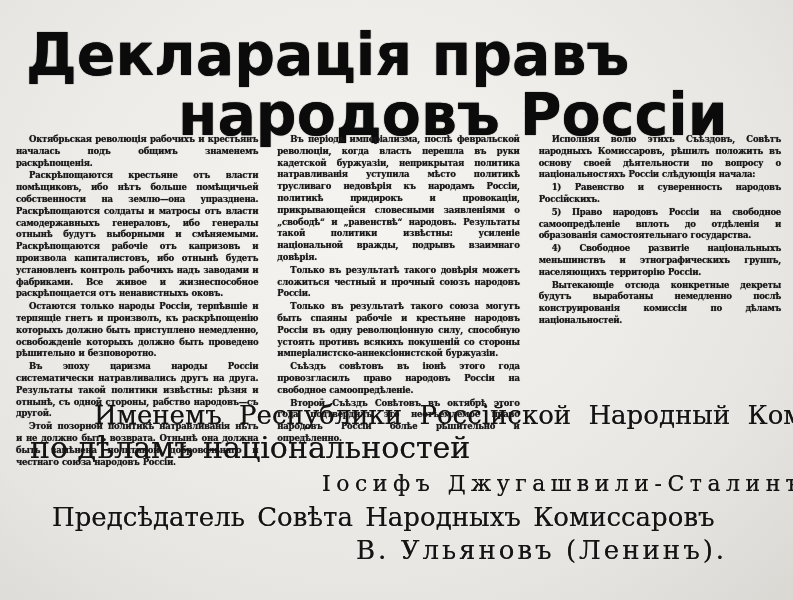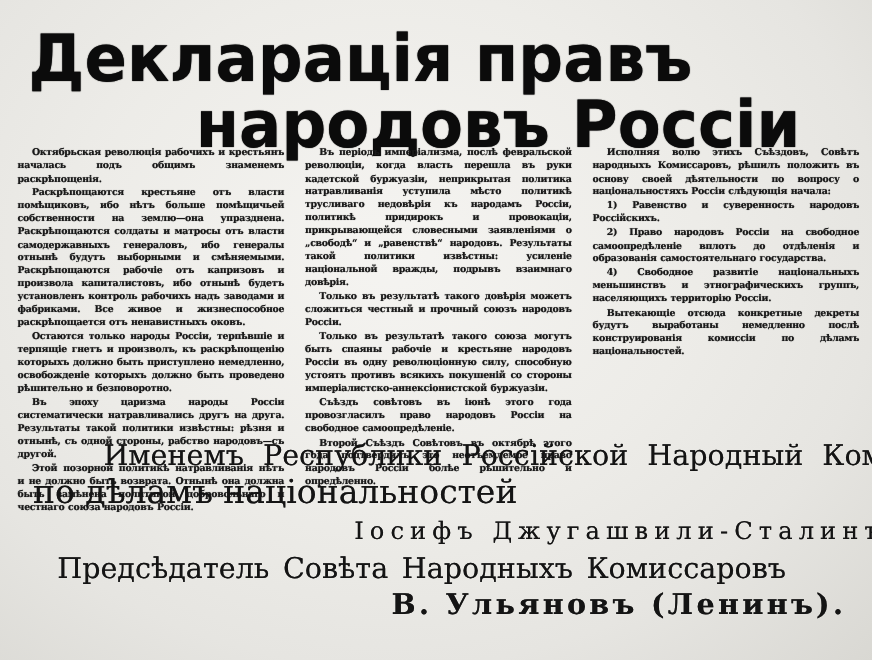--- a/index.html
+++ b/index.html
@@ -52,21 +52,21 @@
   .signature{position:absolute;left:0;right:0;top:399px;color:#141414;}
   .signature div{
     font-family:"DejaVu Serif",serif;
     white-space:nowrap;
     text-shadow:0 0 0.6px rgba(20,20,20,.75);
   }
   .sig-l1{font-size:26px;margin-left:94px;word-spacing:9px;line-height:33px;}
   .sig-l2{font-size:30px;margin-left:30px;line-height:32px;}
   .sig-name1{font-size:22px;margin-left:322px;letter-spacing:5.5px;line-height:34px;margin-top:3px;}
   .sig-chair{font-size:26px;margin-left:52px;word-spacing:4px;line-height:33px;}
-  .sig-name2{font-size:26px;margin-left:356px;letter-spacing:3px;line-height:33px;font-weight:bold;}
+  .sig-name2{font-size:26px;margin-left:356px;letter-spacing:3px;line-height:33px;}
 </style>
 </head>
 <body>
 
 <div class="photo">
 
   <div class="masthead">
     <div class="title-line l1">Декларація правъ</div>
     <div class="title-line l2">народовъ Россіи</div>
   </div>
@@ -82,21 +82,21 @@
     <div class="col">
       <p>Въ періодъ имперіализма, послѣ февральской революціи, когда власть перешла въ руки кадетской буржуазіи, неприкрытая политика натравливанія уступила мѣсто политикѣ трусливаго недовѣрія къ народамъ Россіи, политикѣ придирокъ и провокаціи, прикрывающейся словесными заявленіями о „свободѣ“ и „равенствѣ“ народовъ. Результаты такой политики извѣстны: усиленіе національной вражды, подрывъ взаимнаго довѣрія.</p>
       <p>Только въ результатѣ такого довѣрія можетъ сложиться честный и прочный союзъ народовъ Россіи.</p>
       <p>Только въ результатѣ такого союза могутъ быть спаяны рабочіе и крестьяне народовъ Россіи въ одну революціонную силу, способную устоять противъ всякихъ покушеній со стороны имперіалистско-аннексіонистской буржуазіи.</p>
       <p>Съѣздъ совѣтовъ въ іюнѣ этого года провозгласилъ право народовъ Россіи на свободное самоопредѣленіе.</p>
       <p>Второй Съѣздъ Совѣтовъ въ октябрѣ этого года подтвердилъ это неотъемлемое право народовъ Россіи болѣе рѣшительно и опредѣленно.</p>
     </div>
     <div class="col">
       <p>Исполняя волю этихъ Съѣздовъ, Совѣтъ народныхъ Комиссаровъ, рѣшилъ положить въ основу своей дѣятельности по вопросу о національностяхъ Россіи слѣдующія начала:</p>
       <p>1) Равенство и суверенность народовъ Россійскихъ.</p>
-      <p>2) Право народовъ Россіи на свободное самоопредѣленіе вплоть до отдѣленія и образованія самостоятельнаго государства.</p>
+      <p>5) Право народовъ Россіи на свободное самоопредѣленіе вплоть до отдѣленія и образованія самостоятельнаго государства.</p>
       <p>4) Свободное развитіе національныхъ меньшинствъ и этнографическихъ группъ, населяющихъ территорію Россіи.</p>
       <p>Вытекающіе отсюда конкретные декреты будутъ выработаны немедленно послѣ конструированія комиссіи по дѣламъ національностей.</p>
     </div>
   </div>
 
   <div class="signature">
     <div class="sig-l1">Именемъ Республики Россійской Народный Комиссар</div>
     <div class="sig-l2">по дѣламъ національностей</div>
     <div class="sig-name1">Іосифъ Джугашвили-Сталинъ.</div>
     <div class="sig-chair">Предсѣдатель Совѣта Народныхъ Комиссаровъ</div>

